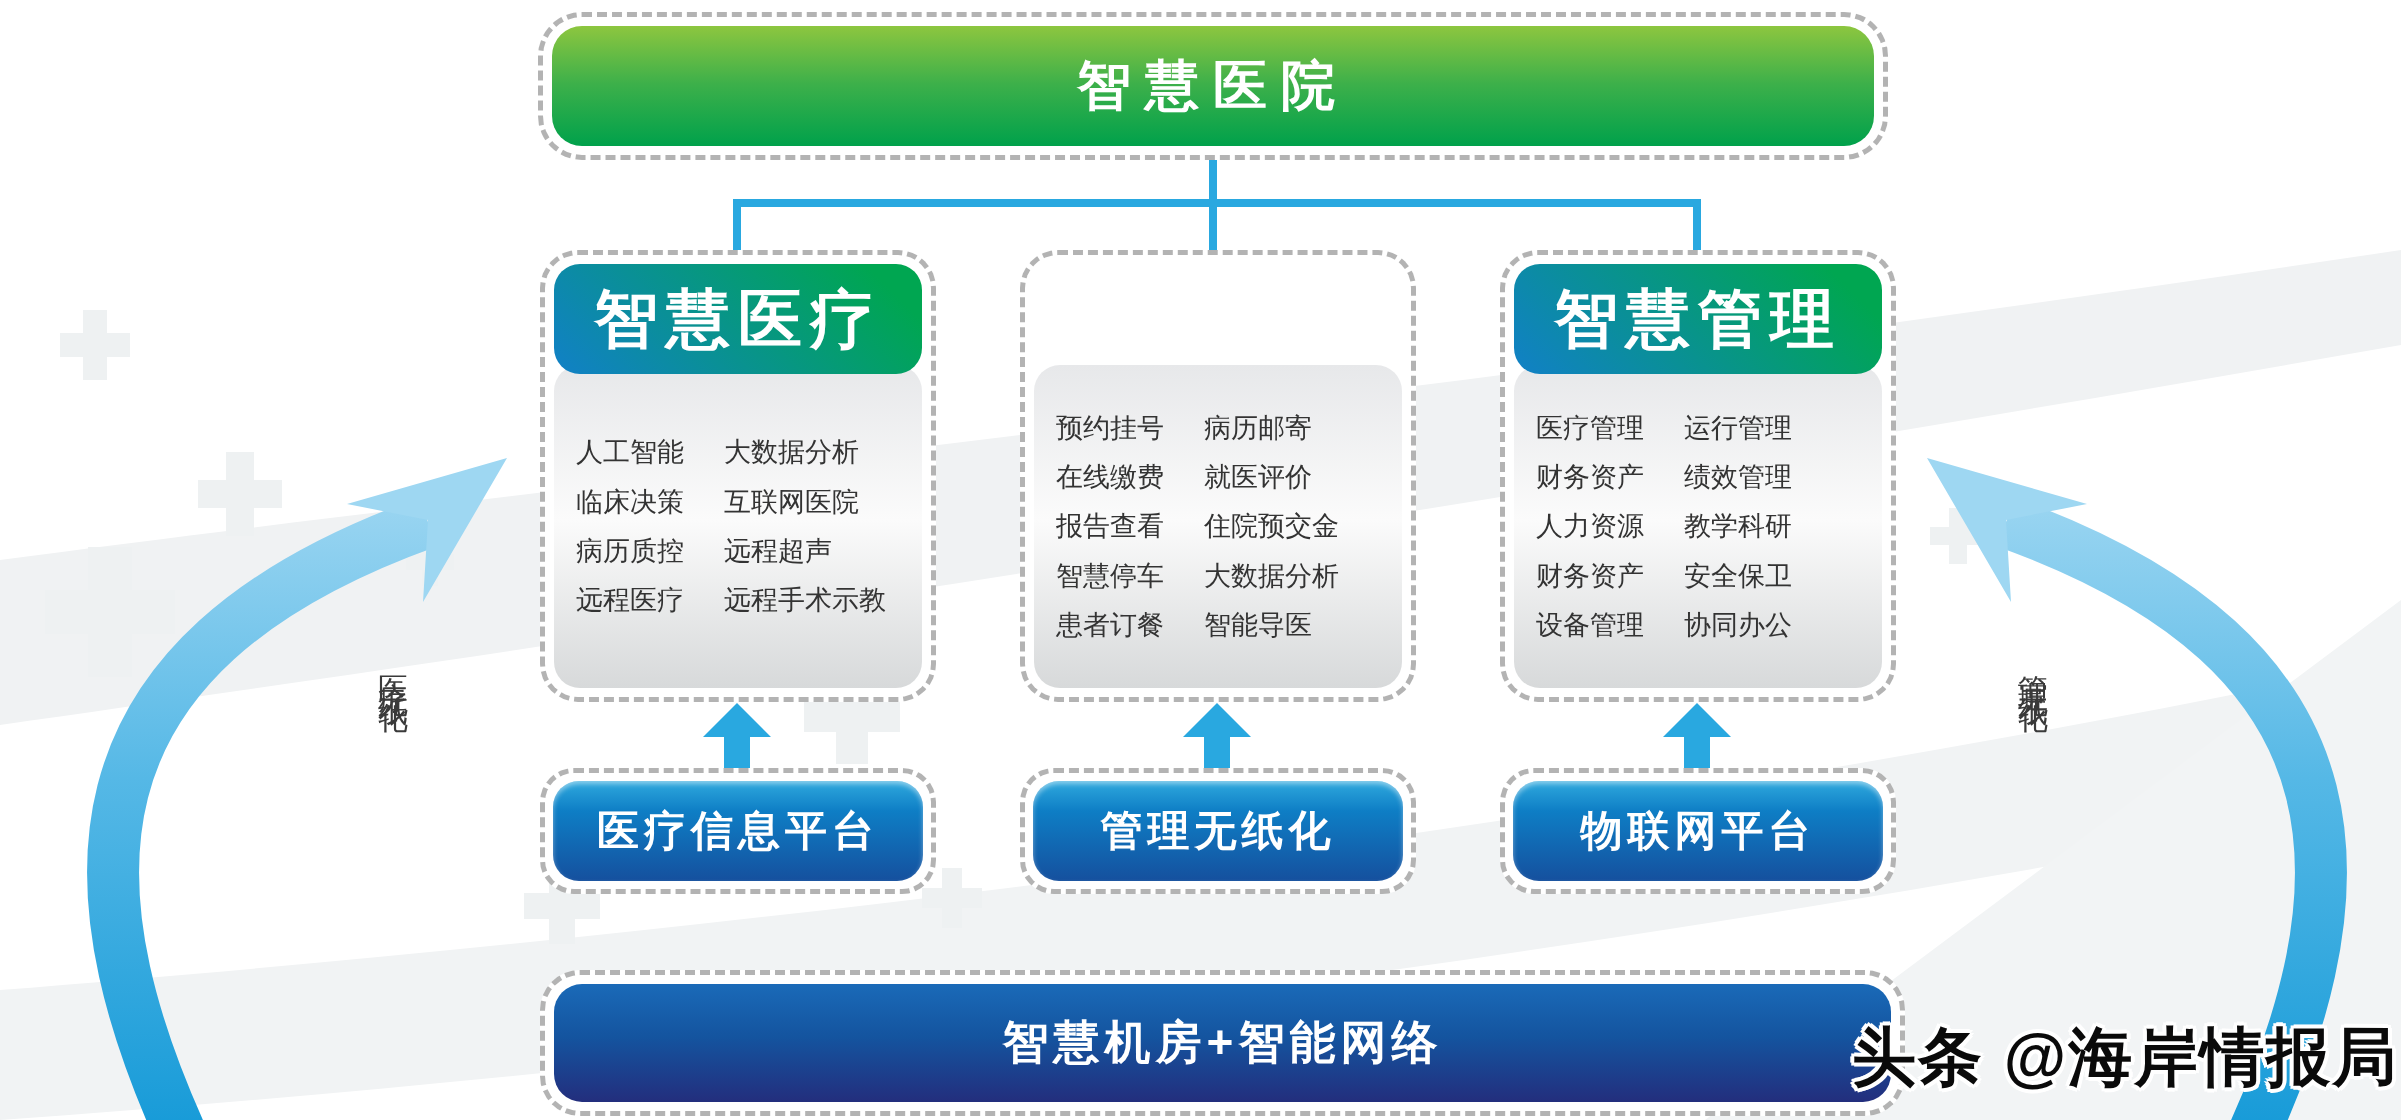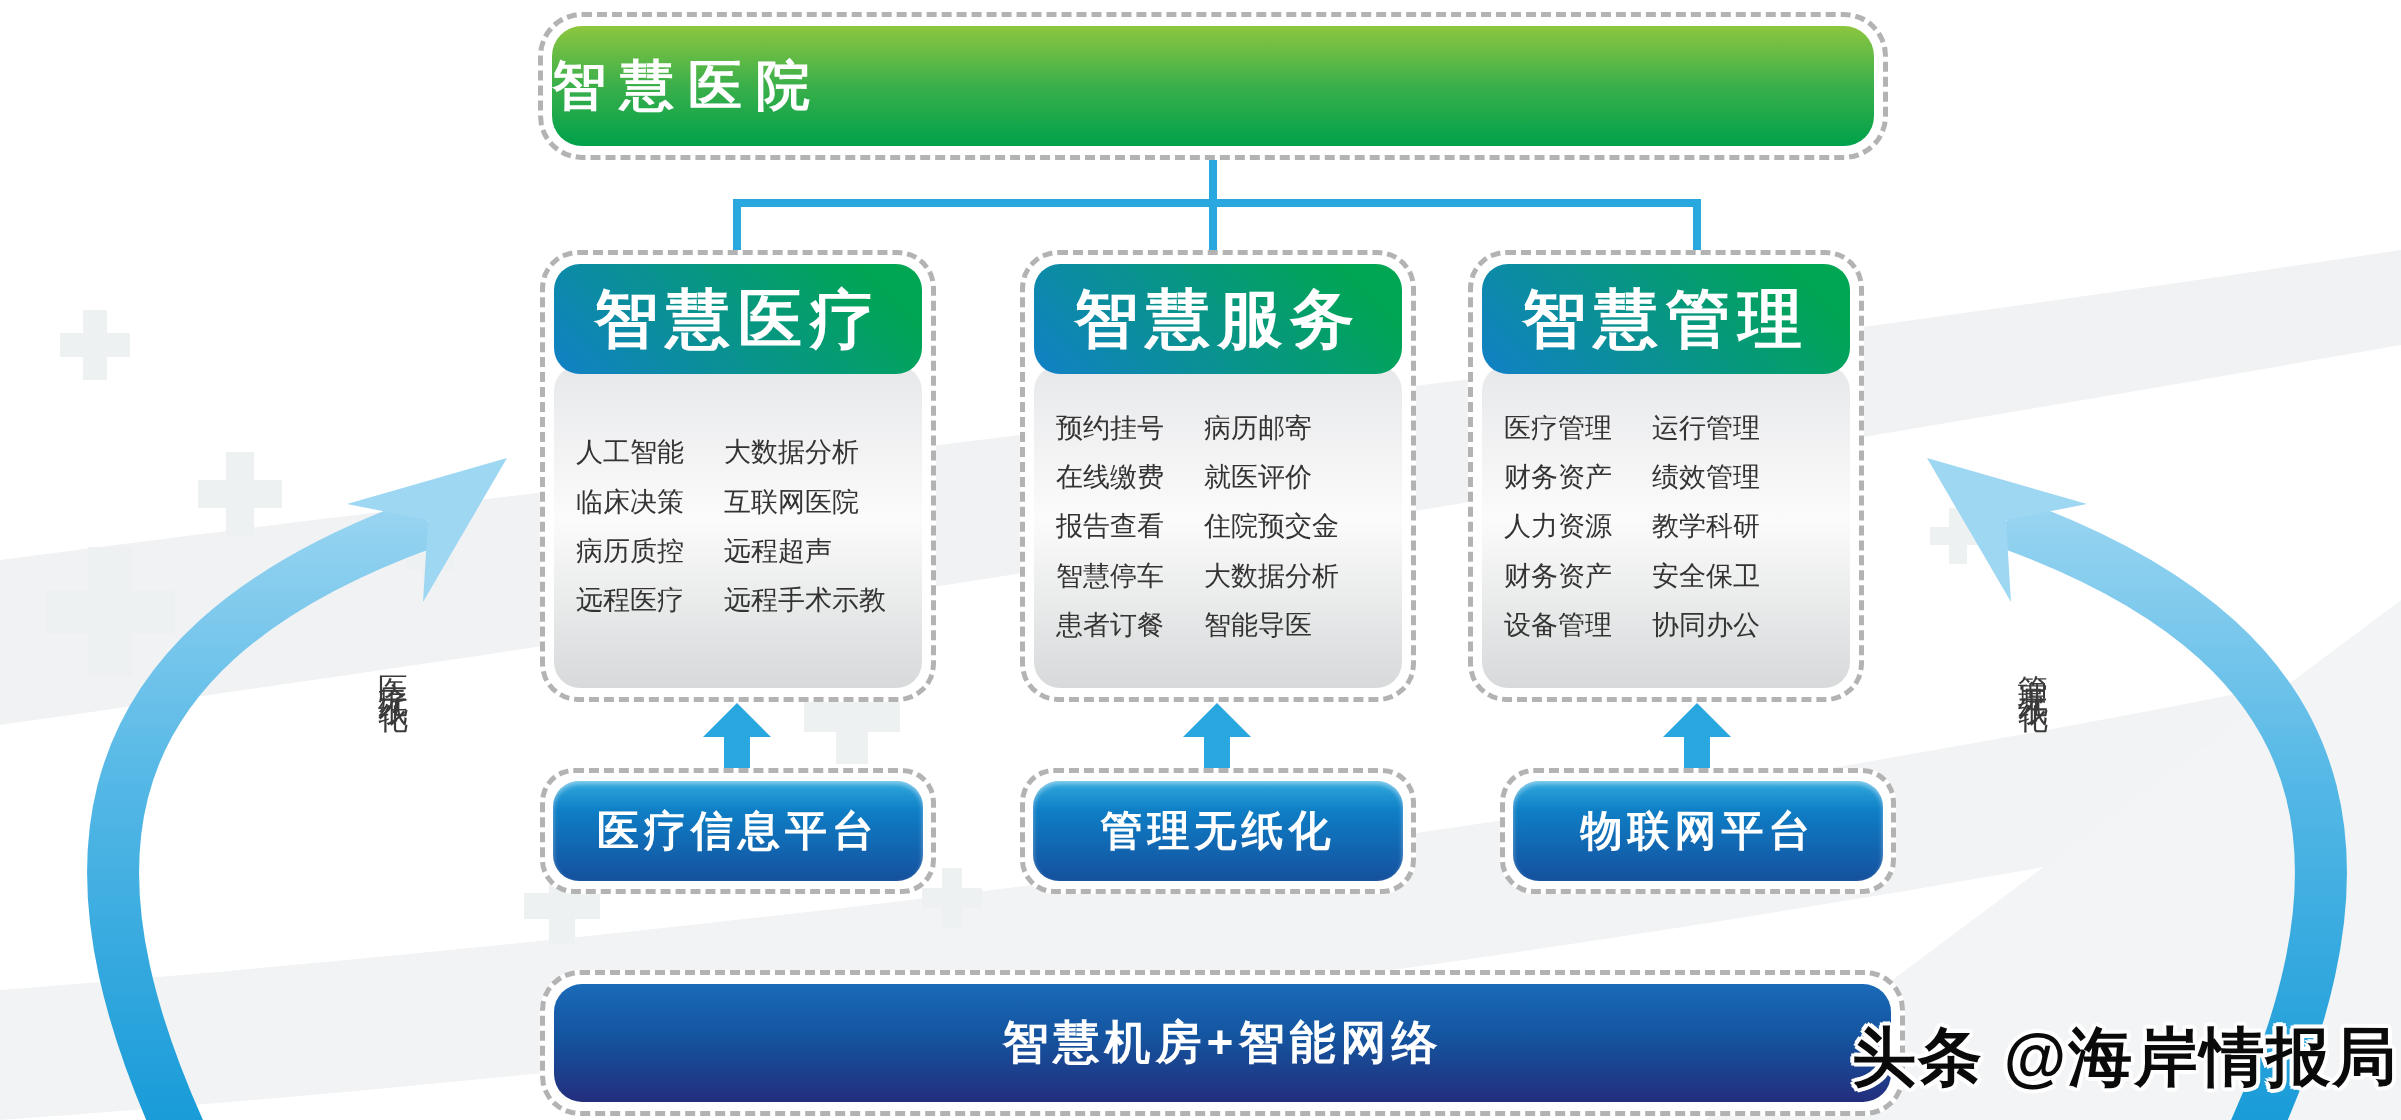--- a/index.html
+++ b/index.html
@@ -10,21 +10,21 @@
   .bg-svg{position:absolute;left:0;top:0;z-index:0;}
   .dash-box{
     position:absolute;box-sizing:border-box;background:#ffffff;
     border:5px dashed #b3b3b3;
   }
   
   .root-outer{left:538px;top:12px;width:1350px;height:148px;border-radius:44px;z-index:3;}
   .root-inner{
     position:absolute;left:9px;right:9px;top:9px;bottom:9px;border-radius:30px;
     background:linear-gradient(180deg,#8dc63f 0%,#3db04a 48%,#00a14b 100%);
-    display:flex;align-items:center;justify-content:flex-start;
+    display:flex;align-items:center;justify-content:center;
     color:#fff;font-size:54px;font-weight:bold;letter-spacing:14px;
   }
   
   .col-outer{top:250px;width:396px;height:452px;border-radius:38px;z-index:3;}
   .col-header{
     position:absolute;left:9px;right:9px;top:9px;height:110px;border-radius:26px;z-index:2;
     background:linear-gradient(45deg,#1180c7 0%,#00a651 88%);
     display:flex;align-items:center;justify-content:center;
     color:#fff;font-size:64px;font-weight:bold;letter-spacing:8px;
   }
@@ -160,42 +160,39 @@
       <div class="fcol">
         <span>大数据分析</span>
         <span>互联网医院</span>
         <span>远程超声</span>
         <span>远程手术示教</span>
       </div>
     </div>
   </div>
 
   <div class="dash-box col-outer" style="left:1020px;">
-    <div class="col-header">
-      <span>智慧服务</span>
-    </div>
     <div class="col-panel">
       <div class="fcol first">
         <span>预约挂号</span>
         <span>在线缴费</span>
         <span>报告查看</span>
         <span>智慧停车</span>
         <span>患者订餐</span>
       </div>
       <div class="fcol">
         <span>病历邮寄</span>
         <span>就医评价</span>
         <span>住院预交金</span>
         <span>大数据分析</span>
         <span>智能导医</span>
       </div>
     </div>
   </div>
 
-  <div class="dash-box col-outer" style="left:1468px;padding-left:28px;">
+  <div class="dash-box col-outer" style="left:1500px;padding-left:28px;">
     <div class="col-header">
       <span>智慧管理</span>
     </div>
     <div class="col-panel">
       <div class="fcol first">
         <span>医疗管理</span>
         <span>财务资产</span>
         <span>人力资源</span>
         <span>财务资产</span>
         <span>设备管理</span>

